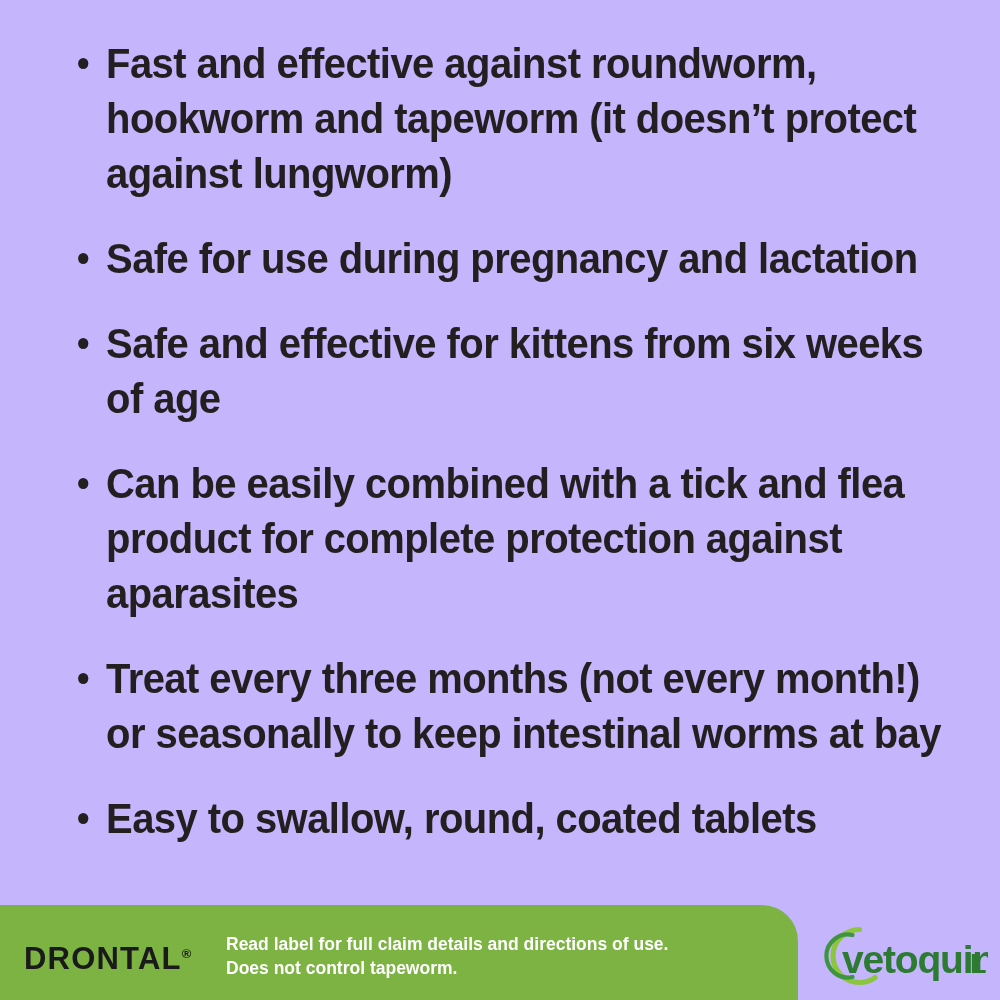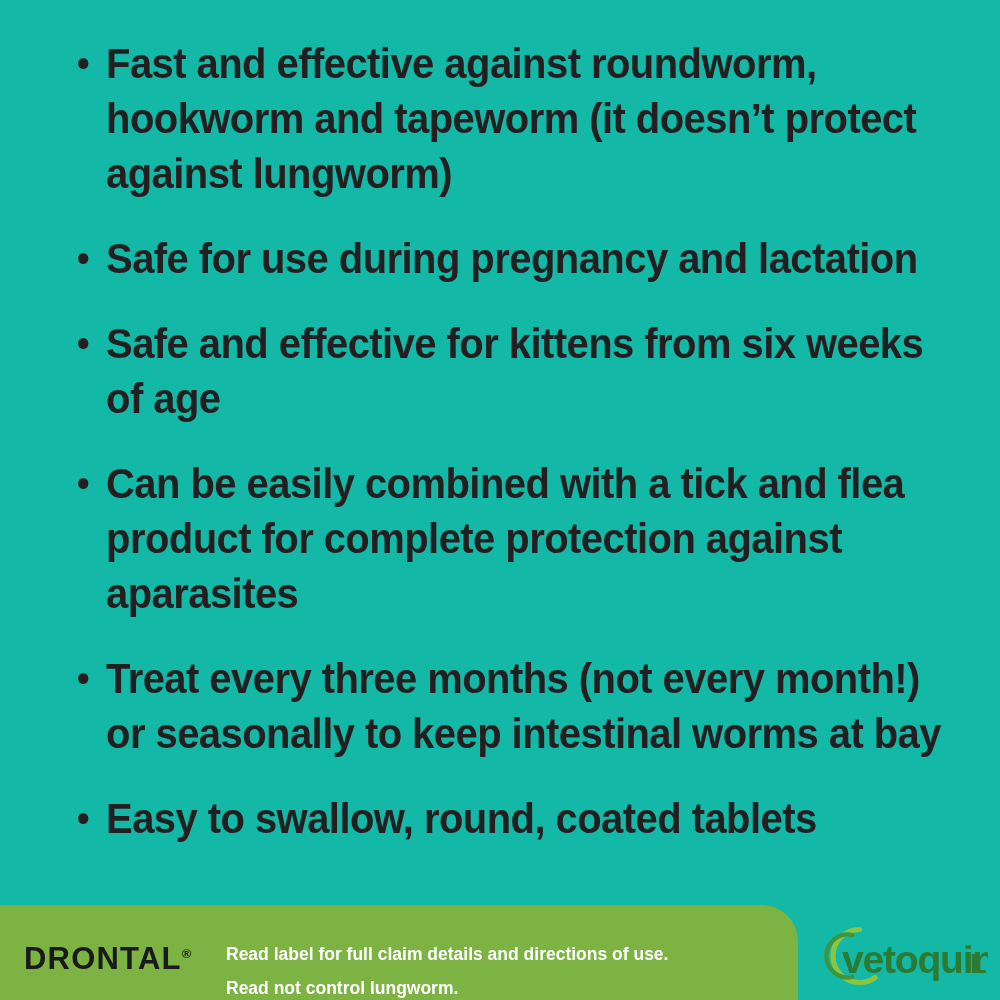--- a/index.html
+++ b/index.html
@@ -13,21 +13,21 @@
     background: #ffffff;
     font-family: "Liberation Sans", sans-serif;
     overflow: hidden;
     position: relative;
   }
 
   #page {
     position: relative;
     width: 1000px;
     height: 1000px;
-    background: #14b8a6;
+    background: #c4b5fd;
   }
 
   
   #benefits-list {
     position: absolute;
     left: 0;
     top: 0;
     width: 1000px;
     padding: 36px 0 0 0;
     margin: 0;
@@ -107,21 +107,21 @@
     position: absolute;
     left: 226px;
     top: 27px;
     width: 560px;
     color: #ffffff;
     font-family: "Liberation Sans", sans-serif;
     font-weight: bold;
     font-size: 17.5px;
     line-height: 24px;
   }
-  .disclaimer-line { display: block; white-space: nowrap; margin-top: 10px; }
+  .disclaimer-line { display: block; white-space: nowrap; }
 
   
   #vetoquinol-logo {
     position: absolute;
     left: 812px;
     top: 18px;
     width: 176px;
     height: 66px;
   }
   #vetoquinol-logo svg { display: block; }
@@ -166,21 +166,21 @@
   </ul>
 
   <div id="footer">
 
     <div id="footer-green-bar">
 
       <div id="drontal-logo"><span>DRONTAL</span><span id="drontal-reg">®</span></div>
 
       <div id="footer-disclaimer">
         <span class="disclaimer-line">Read label for full claim details and directions of use.</span>
-        <span class="disclaimer-line">Read not control lungworm.</span>
+        <span class="disclaimer-line">Does not control tapeworm.</span>
       </div>
 
     </div>
 
     <div id="vetoquinol-logo">
       <svg width="176" height="66" viewBox="0 0 176 66" xmlns="http://www.w3.org/2000/svg" aria-hidden="true">
         <g>
           <path d="M47.5 6.5
                    A26.5 26.5 0 1 0 47.5 59.5
                    A26.5 26.5 0 0 0 63 54.6" fill="none" stroke="#8cc63f" stroke-width="5.2" stroke-linecap="round"></path>

